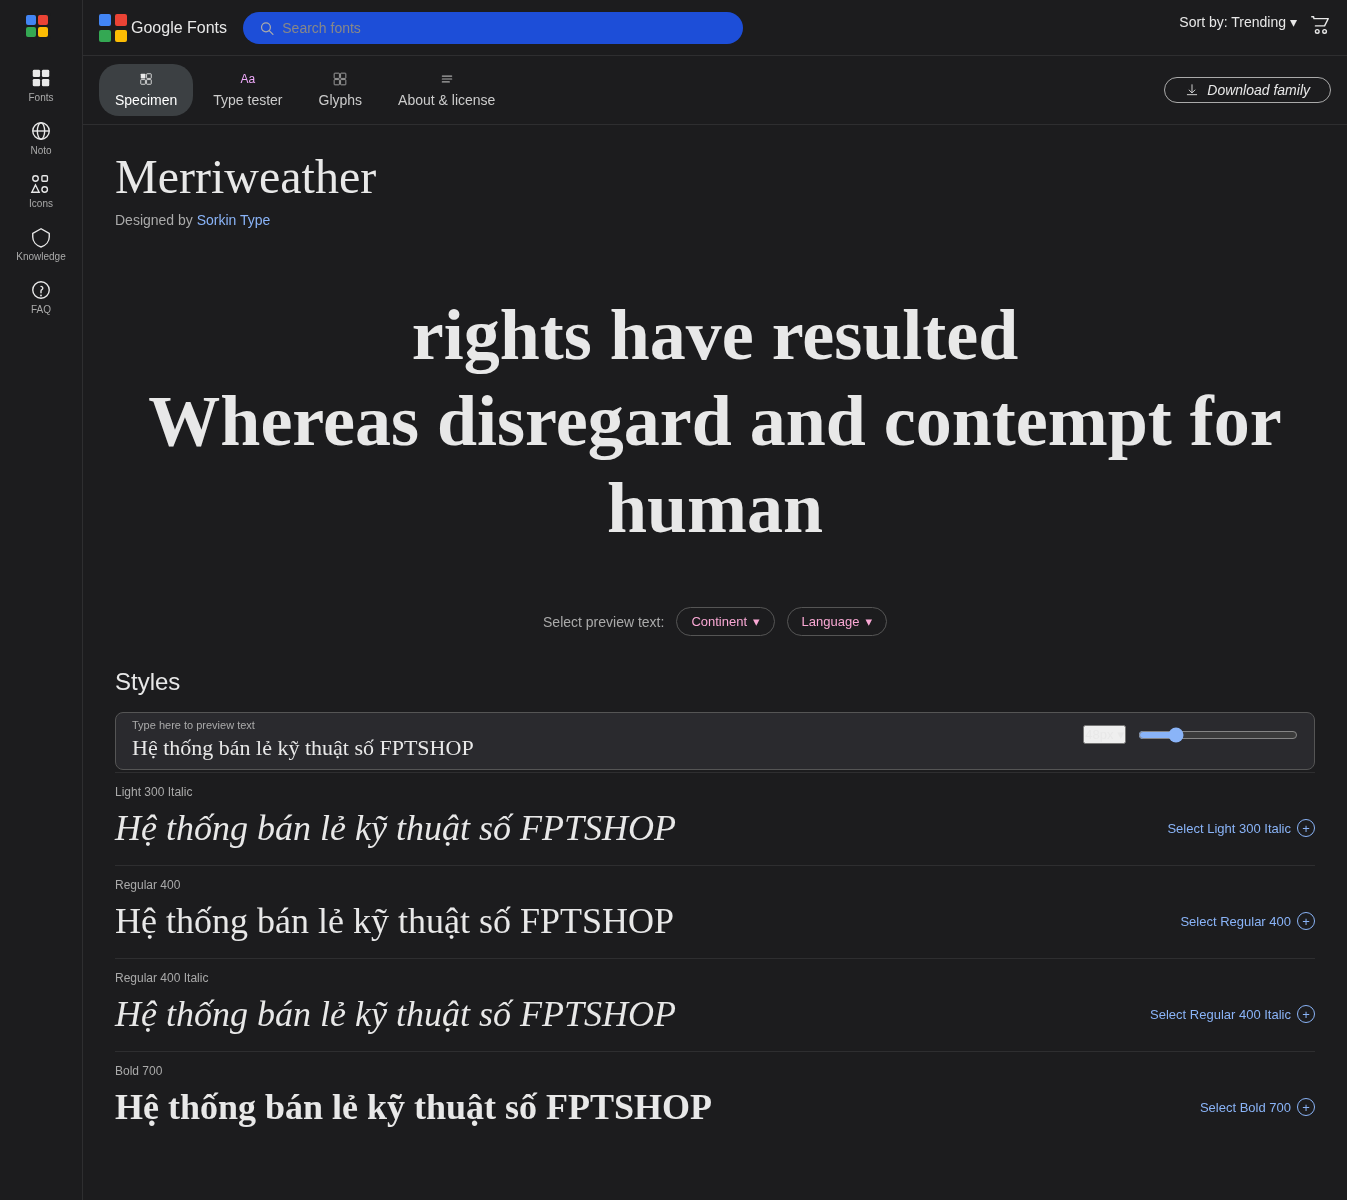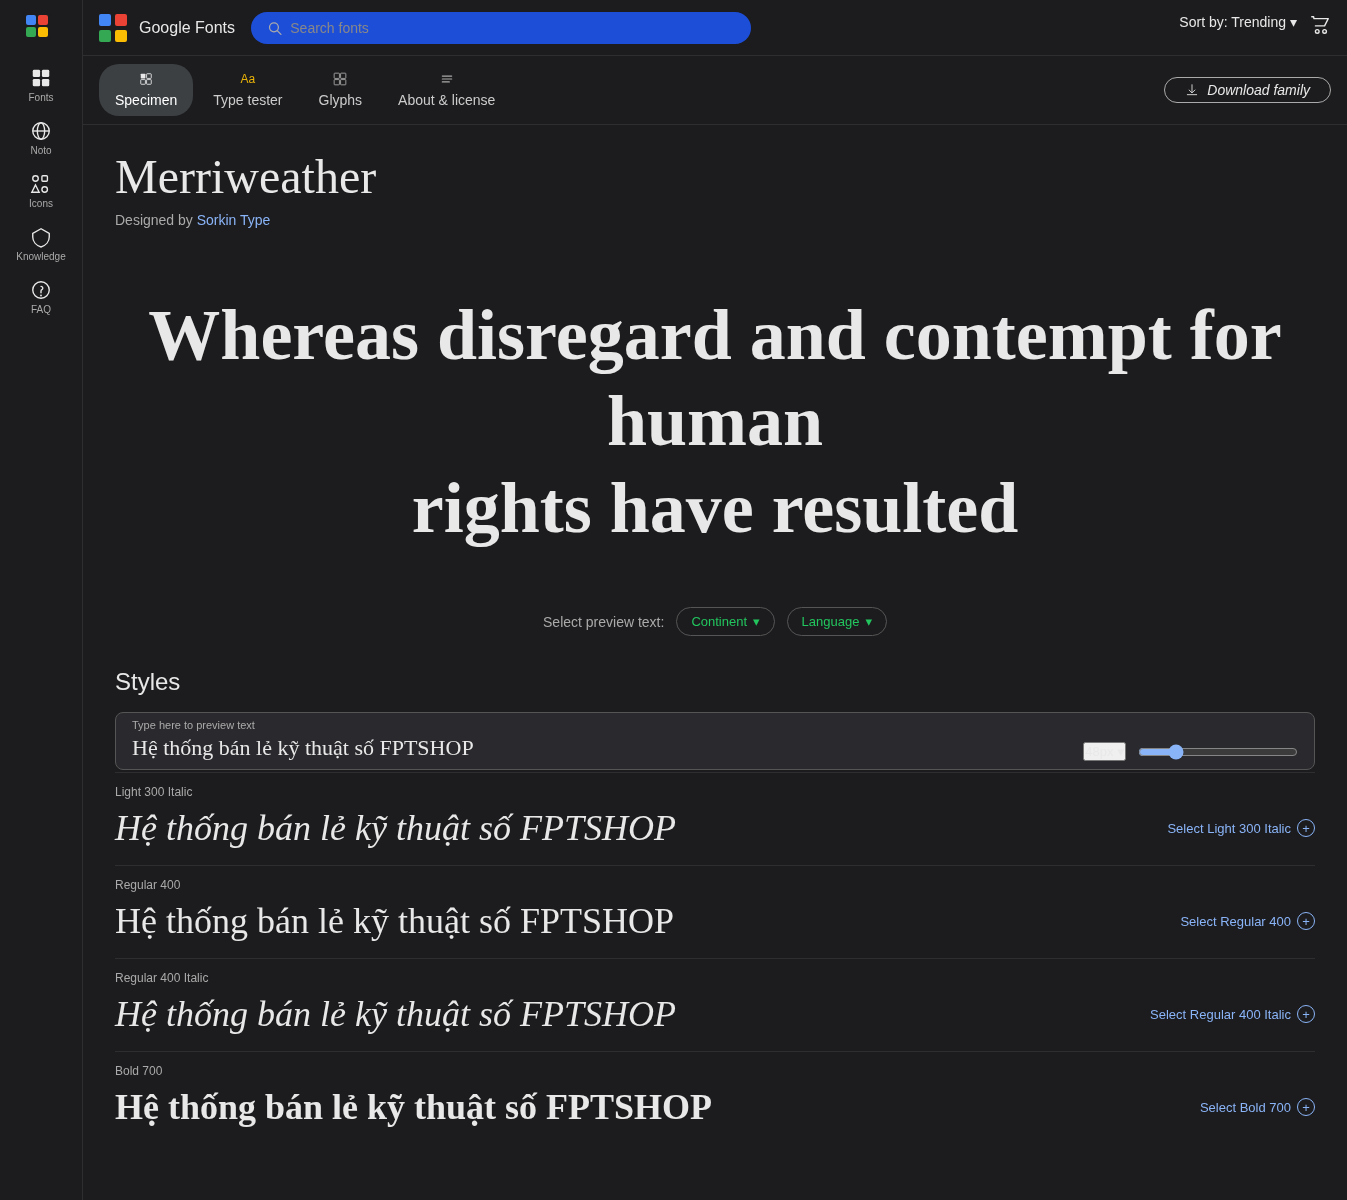--- a/index.html
+++ b/index.html
@@ -72,21 +72,21 @@
       padding: 8px 16px;
       background: #1c1c1e;
       border-bottom: 1px solid #2e2e30;
       gap: 16px;
       height: 56px;
     }
 
     .google-fonts-logo {
       display: flex;
       align-items: center;
-      gap: 12px;
+      gap: 4px;
       text-decoration: none;
     }
 
     .search-box {
       display: flex;
       align-items: center;
       background: #1d4ed8;
       border-radius: 24px;
       padding: 8px 16px;
       gap: 8px;
@@ -235,21 +235,21 @@
     }
 
     .select-btn {
       display: flex;
       align-items: center;
       gap: 6px;
       padding: 6px 14px;
       background: transparent;
       border: 1.5px solid #555;
       border-radius: 16px;
-      color: #22c55e;
+      color: #f9a8d4;
       font-size: 13px;
       cursor: pointer;
     }
 
     
     .styles-section {
       margin-top: 8px;
     }
 
     .styles-title {
@@ -261,21 +261,21 @@
 
     
     .style-preview-input-wrapper {
       position: relative;
       background: #2a2a2e;
       border: 1px solid #555;
       border-radius: 8px;
       padding: 12px 16px 8px;
       margin-bottom: 2px;
       display: flex;
-      align-items: flex-end;
+      align-items: flex-start;
     }
 
     .style-preview-input-label {
       position: absolute;
       top: 6px;
       left: 16px;
       font-size: 11px;
       color: #aaa;
     }
 
@@ -507,21 +507,21 @@
     <button class="tab-item active">
       <svg width="14" height="14" viewBox="0 0 24 24" fill="none">
         <rect x="3" y="3" width="8" height="8" rx="1" fill="#e8e8e8"></rect>
         <rect x="13" y="3" width="8" height="8" rx="1" stroke="#e8e8e8" stroke-width="1.5" fill="none"></rect>
         <rect x="3" y="13" width="8" height="8" rx="1" stroke="#e8e8e8" stroke-width="1.5" fill="none"></rect>
         <rect x="13" y="13" width="8" height="8" rx="1" stroke="#e8e8e8" stroke-width="1.5" fill="none"></rect>
       </svg>
       <span>Specimen</span>
     </button>
     <button class="tab-item">
-      <span style="font-size:12px; color:#eab308;">Aa</span>
+      <span style="font-size:12px; color:#f0abfc;">Aa</span>
       <span>Type tester</span>
     </button>
     <button class="tab-item">
       <svg width="14" height="14" viewBox="0 0 24 24" fill="none">
         <rect x="2" y="2" width="9" height="9" rx="1" stroke="#aaa" stroke-width="1.5"></rect>
         <rect x="13" y="2" width="9" height="9" rx="1" stroke="#aaa" stroke-width="1.5"></rect>
         <rect x="2" y="13" width="9" height="9" rx="1" stroke="#aaa" stroke-width="1.5"></rect>
         <rect x="13" y="13" width="9" height="9" rx="1" stroke="#aaa" stroke-width="1.5"></rect>
       </svg>
       <span>Glyphs</span>
@@ -550,22 +550,22 @@
 
     <h1 class="font-title">Merriweather</h1>
 
     <p class="font-designer">
       <span>Designed by</span>
       <a href="#">Sorkin Type</a>
     </p>
 
     <div class="preview-area">
       <div class="preview-text">
+        <div>rights have resulted</div>
         <div>Whereas disregard and contempt for human</div>
-        <div>rights have resulted</div>
       </div>
     </div>
 
     <div class="preview-controls">
       <span class="preview-label">Select preview text:</span>
       <button class="select-btn">
         <span>Continent</span>
         <span>▾</span>
       </button>
       <button class="select-btn">

